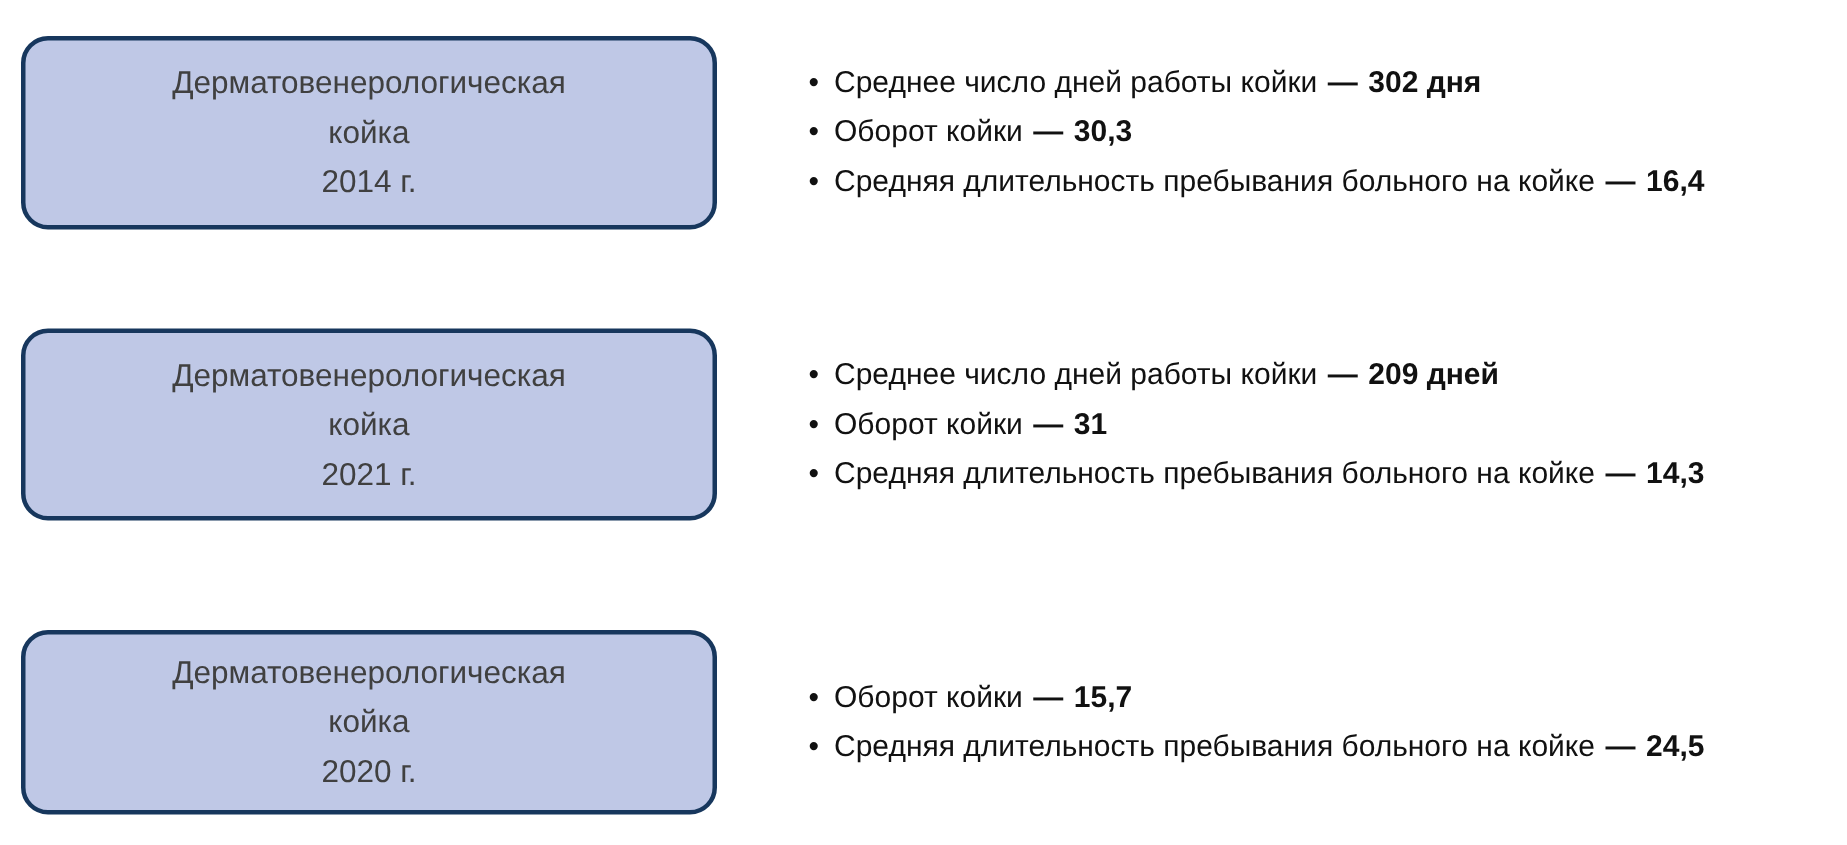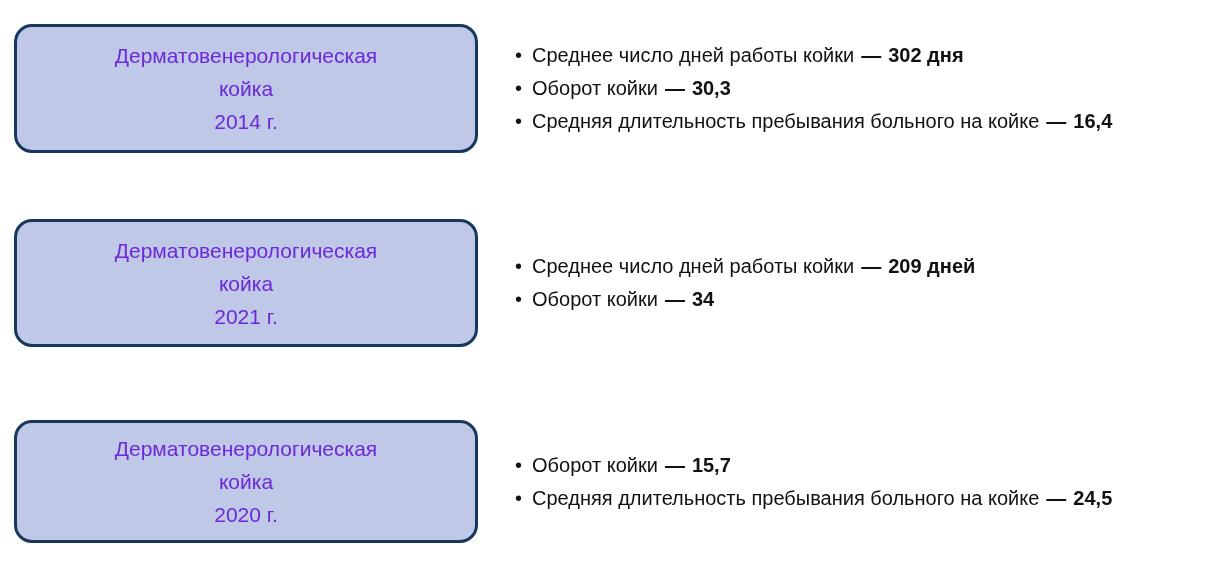--- a/index.html
+++ b/index.html
@@ -36,26 +36,26 @@
     display:flex;
     flex-direction:column;
     justify-content:center;
     align-items:center;
     text-align:center;
     flex:0 0 auto;
   }
   .box-line{
     font-size:21px;
     line-height:33px;
-    color:#6d28d9;
+    color:#404040;
   }
   .bullets{
     list-style:none;
     margin:0;
-    padding:0 0 0 37px;
+    padding:0 0 0 61px;
     flex:1 1 auto;
   }
   .bullet{
     font-size:20px;
     line-height:33px;
     white-space:nowrap;
   }
   .marker{
     display:inline-block;
     margin-right:10px;
@@ -96,21 +96,24 @@
     <div class="box">
       <div class="box-line">Дерматовенерологическая</div>
       <div class="box-line">койка</div>
       <div class="box-line">2021 г.</div>
     </div>
     <ul class="bullets">
       <li class="bullet">
         <span class="marker">•</span><span class="label">Среднее число дней работы койки</span><span class="dash">—</span><span class="value">209 дней</span>
       </li>
       <li class="bullet">
-        <span class="marker">•</span><span class="label">Оборот койки</span><span class="dash">—</span><span class="value">34</span>
+        <span class="marker">•</span><span class="label">Оборот койки</span><span class="dash">—</span><span class="value">31</span>
+      </li>
+      <li class="bullet">
+        <span class="marker">•</span><span class="label">Средняя длительность пребывания больного на койке</span><span class="dash">—</span><span class="value">14,3</span>
       </li>
     </ul>
   </section>
 
   <section class="row row-2">
     <div class="box">
       <div class="box-line">Дерматовенерологическая</div>
       <div class="box-line">койка</div>
       <div class="box-line">2020 г.</div>
     </div>

